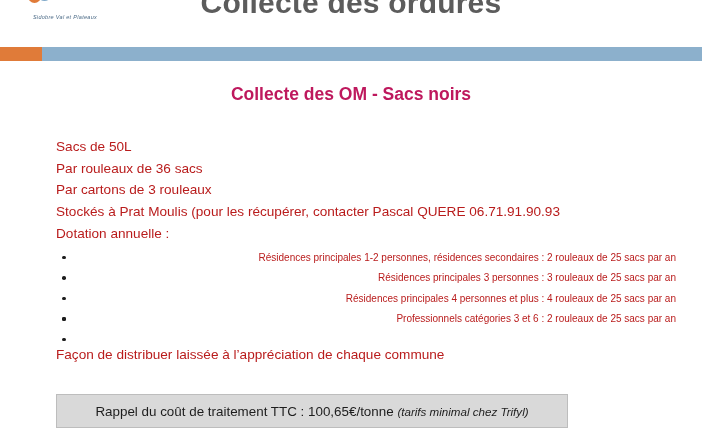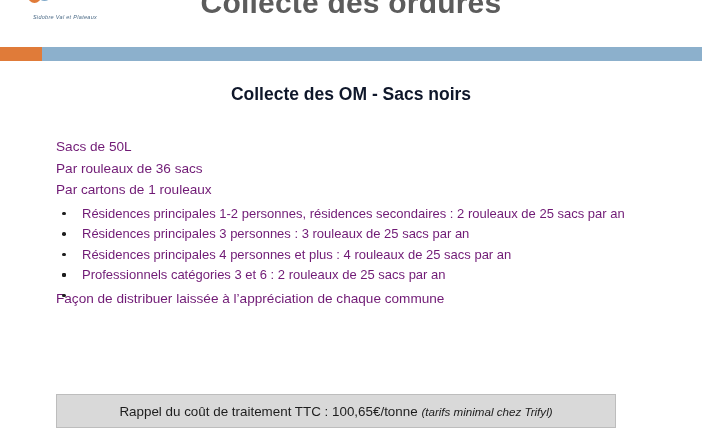--- a/index.html
+++ b/index.html
@@ -98,73 +98,74 @@
 
   
   .slide-title {
     position: absolute;
     top: 84px;
     left: 0;
     width: 702px;
     text-align: center;
     font-size: 17.5px;
     font-weight: bold;
-    color: #0f172a;
+    color: #be185d;
   }
 
   .content {
     position: absolute;
     left: 56px;
     top: 136px;
     width: 620px;
     font-size: 13.6px;
     line-height: 21.5px;
-    color: #701a75;
+    color: #b91c1c;
   }
   .content .line {
     white-space: nowrap;
   }
   .content .line.dotation {
     margin-top: 1px;
   }
 
   ul.bullets {
     list-style: none;
     margin: 3px 0 2px 0;
     padding: 0;
   }
   ul.bullets li {
     position: relative;
     padding-left: 26px;
-    font-size: 13px;
+    font-size: 10px;
     line-height: 20.5px;
     white-space: nowrap;
+    text-align: right;
   }
   ul.bullets li .bullet-dot {
     position: absolute;
     left: 6px;
     top: 8px;
     width: 3.5px;
     height: 3.5px;
     background: #1d1d1d;
     border-radius: 50%;
   }
 
   .closing-line {
-    margin-top: 2px;
+    margin-top: 14px;
     font-size: 13.6px;
     white-space: nowrap;
   }
 
   
   .callout {
     position: absolute;
     left: 56px;
     top: 394px;
-    width: 560px;
+    width: 512px;
     height: 34px;
     background: #d9d9d9;
     border: 1px solid #bdbdbd;
     box-sizing: border-box;
     display: flex;
     align-items: center;
     justify-content: center;
   }
   .callout-text {
     font-size: 13.4px;
@@ -190,21 +191,23 @@
   <div class="header-title">Collecte des ordures</div>
   <div class="bar-left"></div>
   <div class="bar-right"></div>
 </div>
 
 <div class="slide-title">Collecte des OM - Sacs noirs</div>
 
 <div class="content">
   <div class="line">Sacs de 50L</div>
   <div class="line">Par rouleaux de 36 sacs</div>
-  <div class="line">Par cartons de 1 rouleaux</div>
+  <div class="line">Par cartons de 3 rouleaux</div>
+  <div class="line">Stockés à Prat Moulis (pour les récupérer, contacter Pascal QUERE 06.71.91.90.93</div>
+  <div class="line dotation">Dotation annuelle :</div>
 
   <ul class="bullets">
     <li>
       <span class="bullet-dot"></span>
       <span>Résidences principales 1-2 personnes, résidences secondaires : 2 rouleaux de 25 sacs par an</span>
     </li>
     <li>
       <span class="bullet-dot"></span>
       <span>Résidences principales  3 personnes : 3 rouleaux de 25 sacs par an</span>
     </li>

